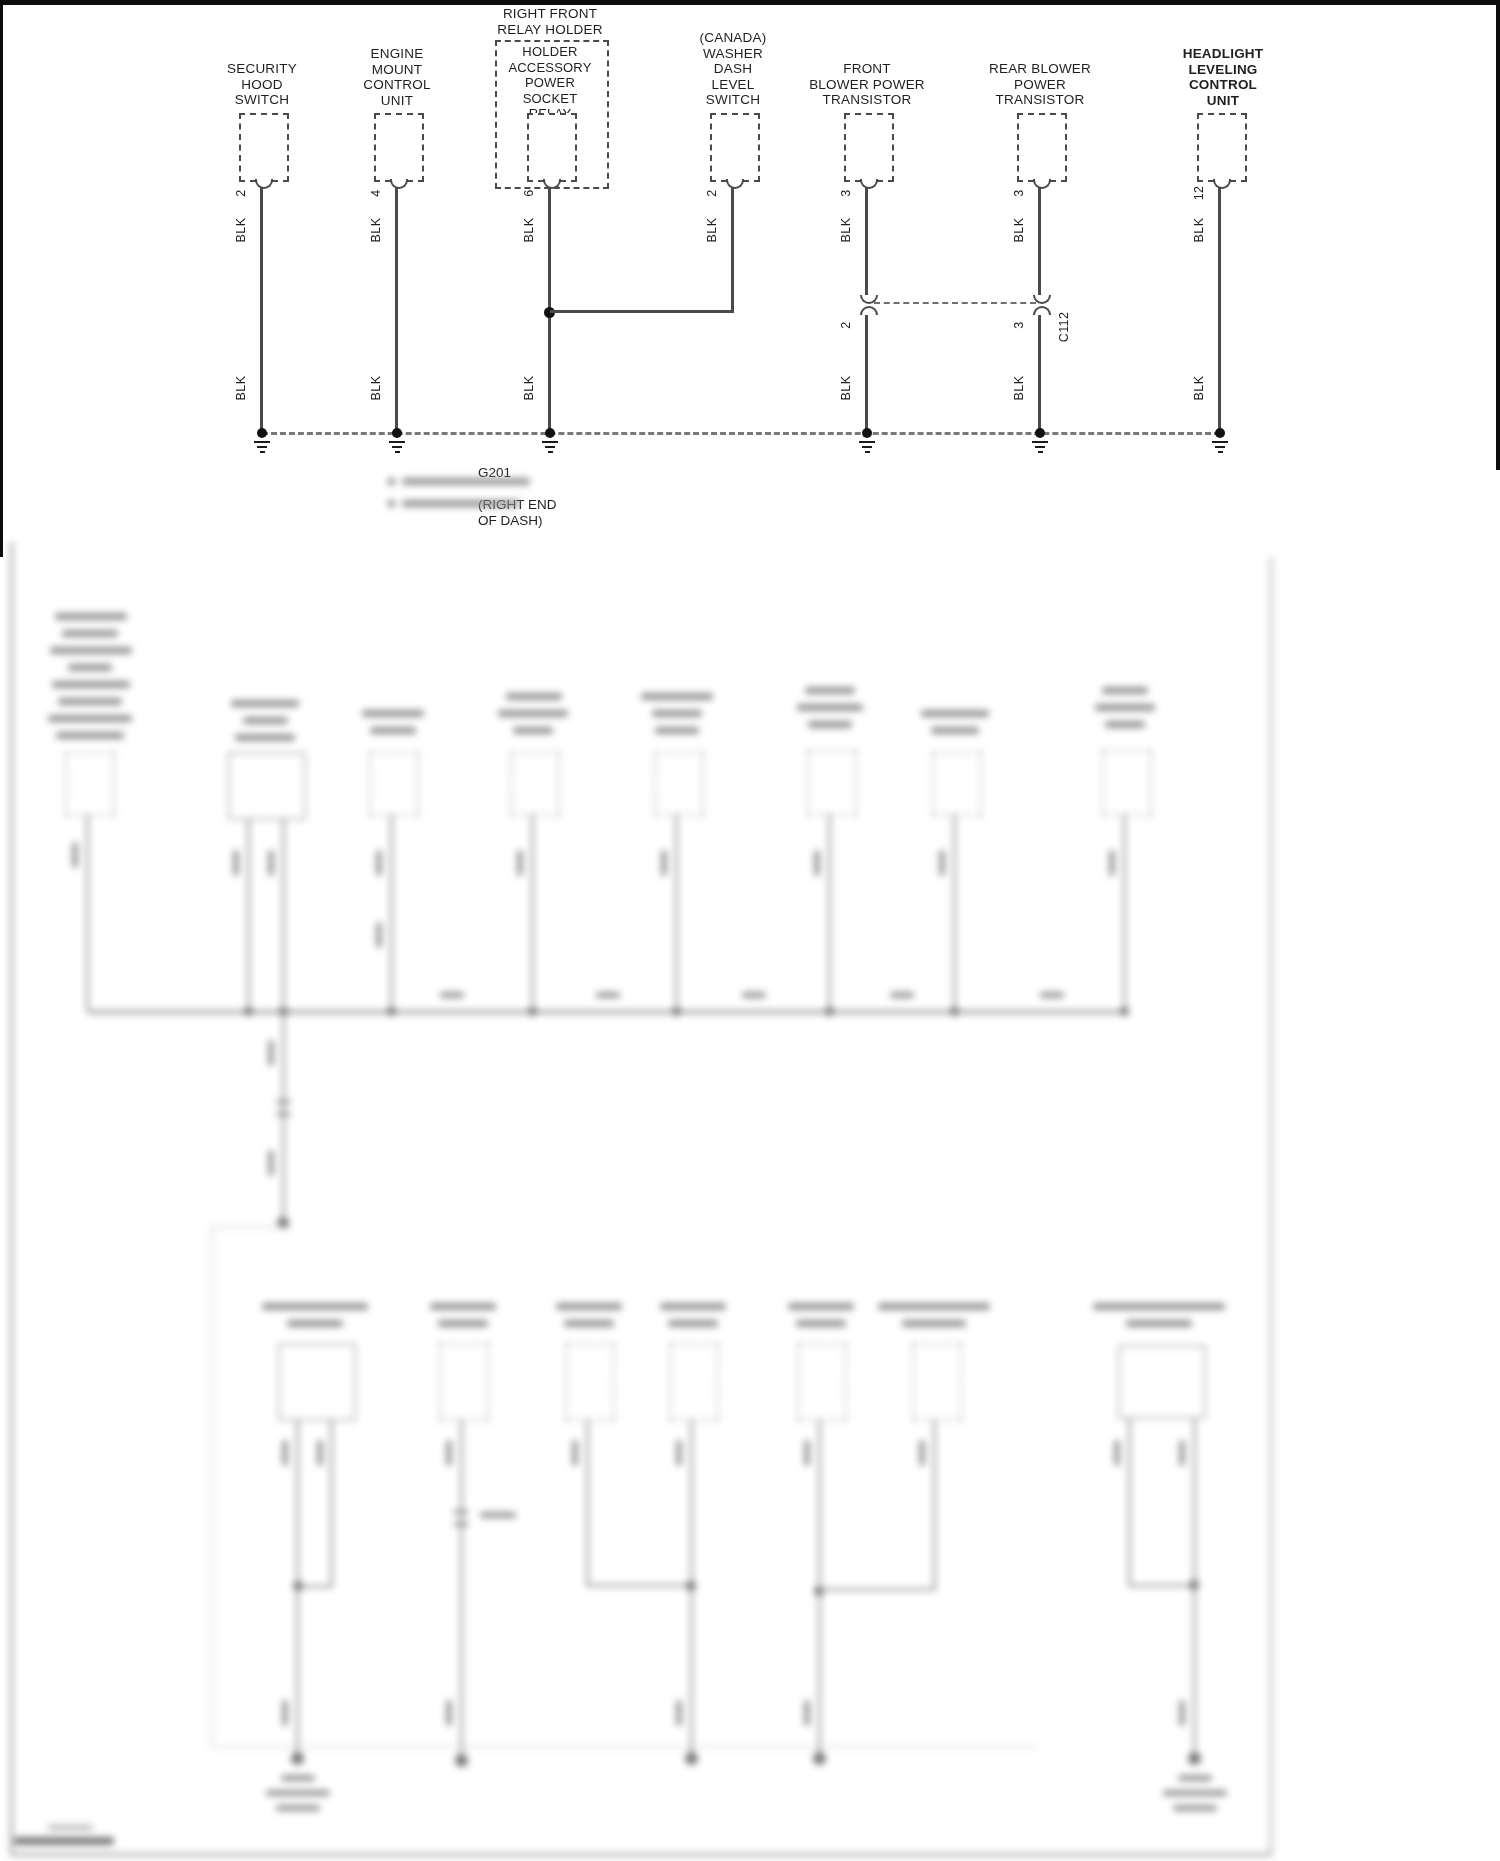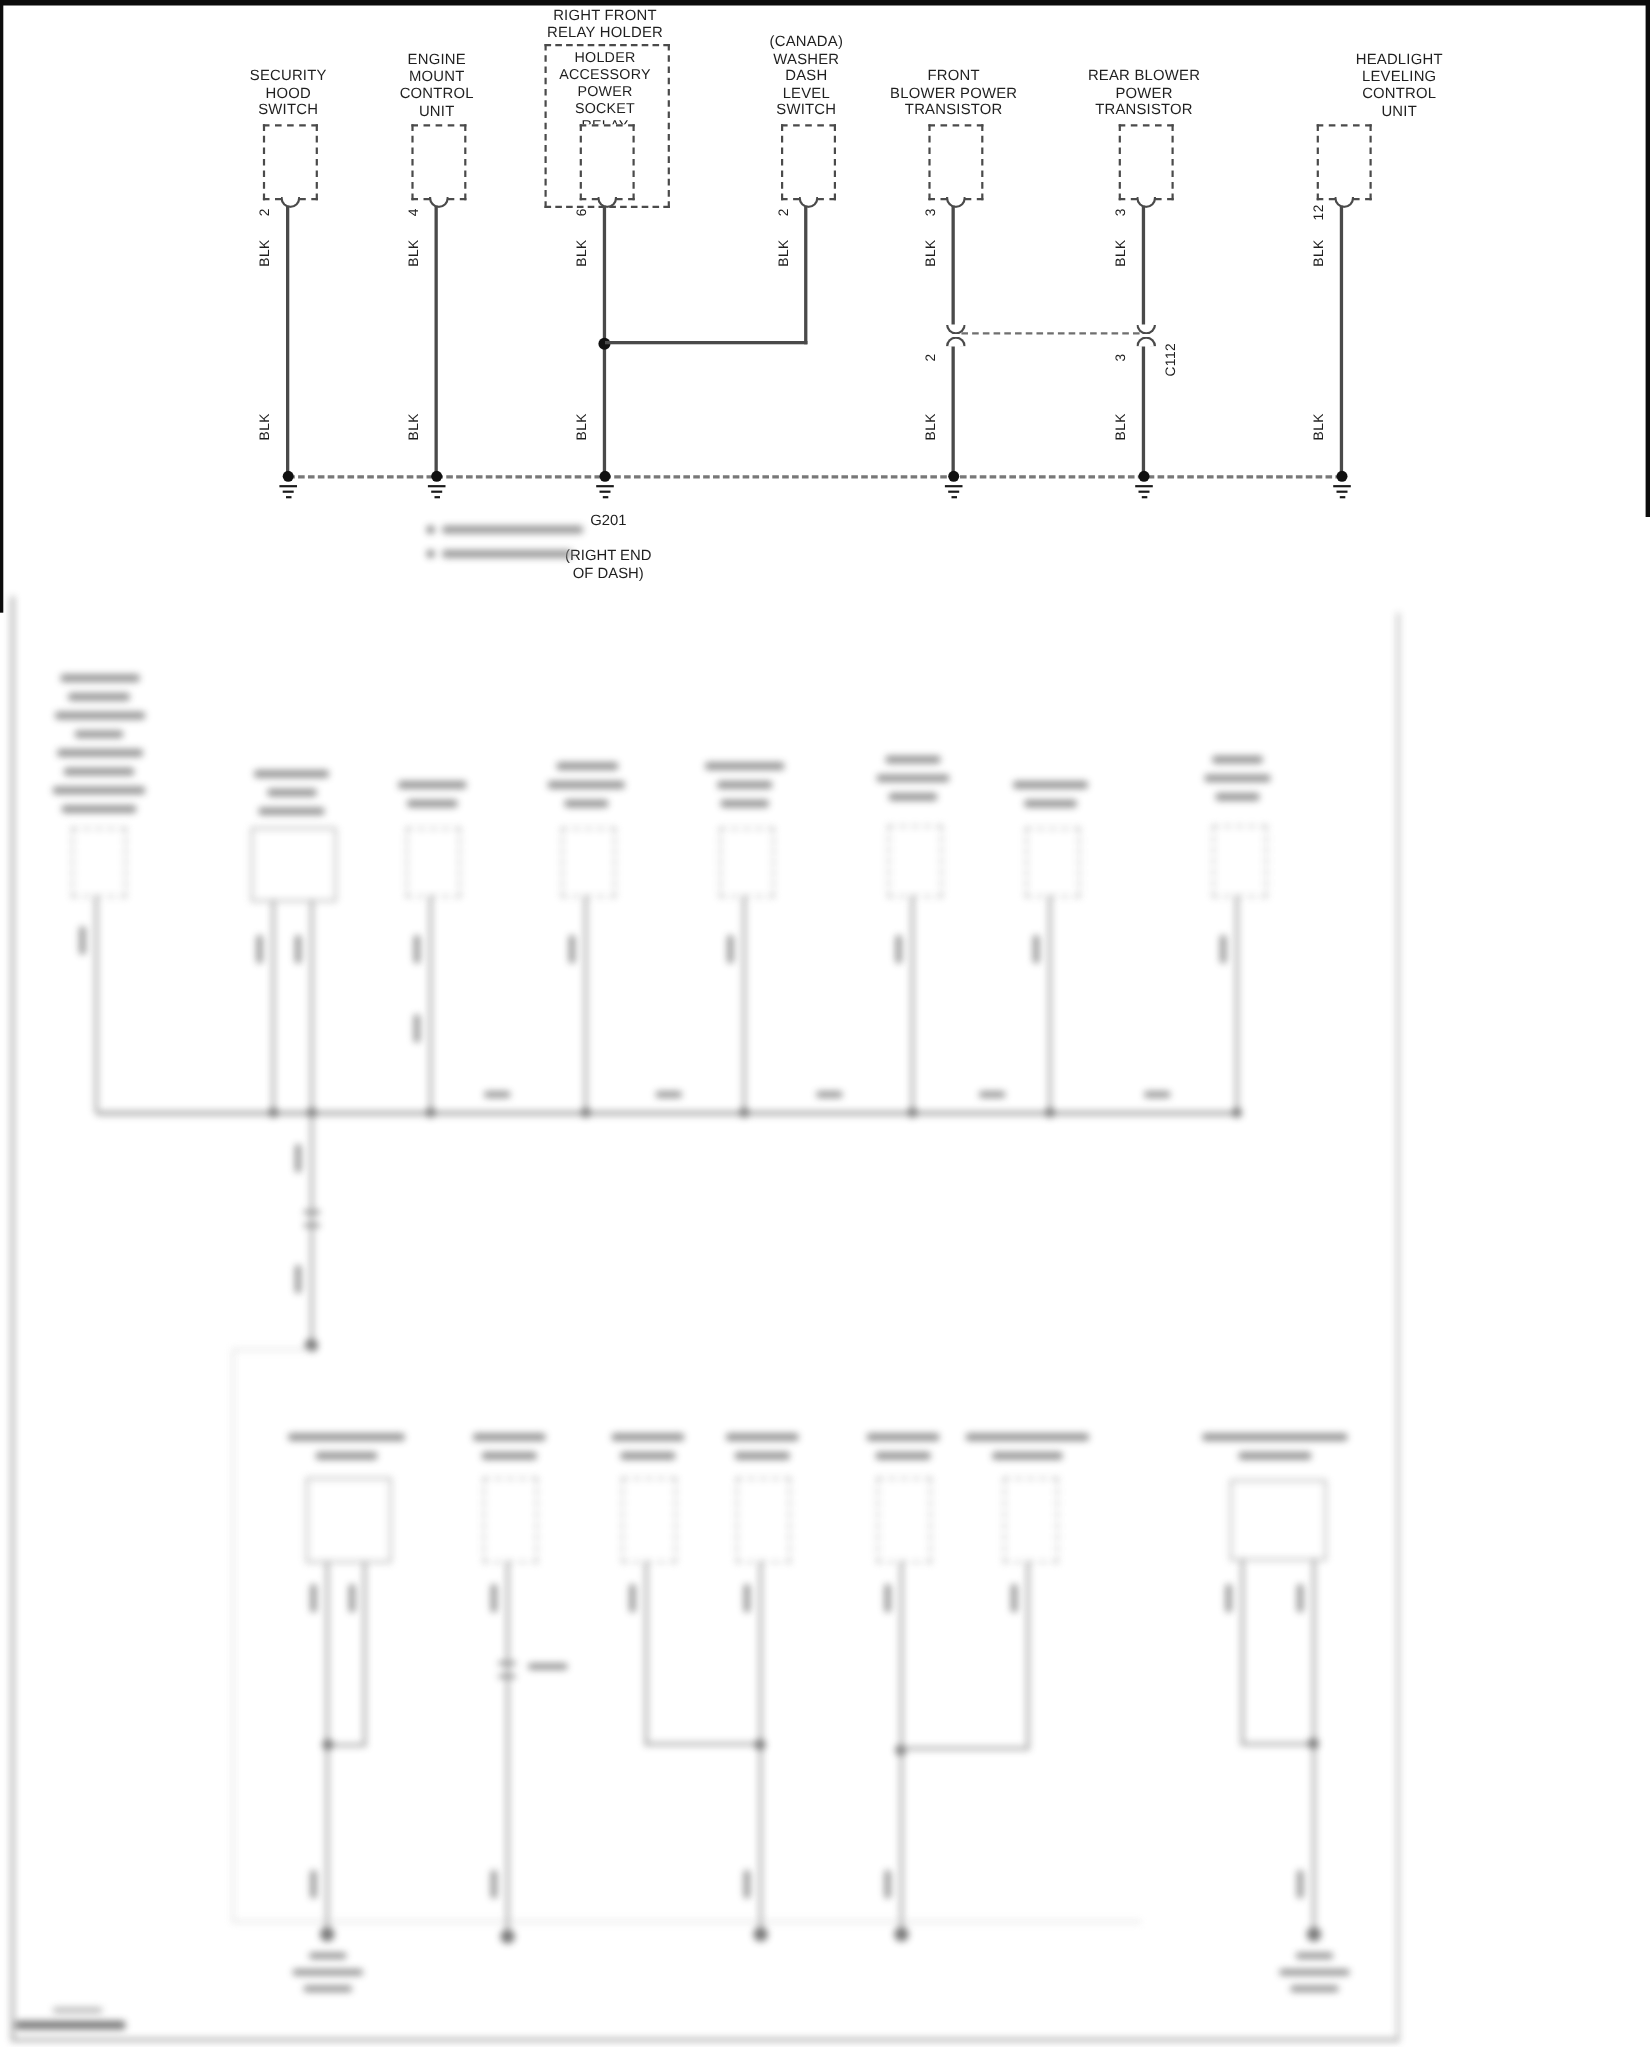--- a/index.html
+++ b/index.html
@@ -16,21 +16,21 @@
   .cup-dn{position:absolute;width:14px;height:7px;border:2px solid #4a4a4a;border-top:none;
           border-radius:0 0 12px 12px;background:#fff;}
   .cup-up{position:absolute;width:14px;height:7px;border:2px solid #4a4a4a;border-bottom:none;
           border-radius:12px 12px 0 0;background:#fff;}
   .rot{position:absolute;width:40px;height:14px;text-align:center;font-size:12.5px;
        color:#1f1f1f;transform:rotate(-90deg);letter-spacing:.4px;}
   .busline{position:absolute;border-top:3px dashed #787878;}
   .dashlink{position:absolute;border-top:2px dashed #6f6f6f;}
   .jdot{position:absolute;background:#111;border-radius:50%;}
   .gnd b{display:block;background:#1a1a1a;height:2.5px;margin:2.5px auto 0;}
-  .glabel{position:absolute;text-align:center;font-size:13.5px;line-height:16px;
+  .glabel{position:absolute;font-size:13.5px;line-height:16px;
           white-space:pre-line;color:#1f1f1f;}
   
   #blurwrap{position:absolute;left:0;top:462px;width:1500px;height:1399px;
             filter:blur(3.6px);opacity:.92;}
   .bbar{position:absolute;background:#8d8d8d;height:7px;border-radius:3px;}
   .bvbar{position:absolute;background:#949494;width:6px;height:26px;border-radius:3px;}
   .bwire{position:absolute;background:#9e9e9e;}
   .bboxd{position:absolute;border:2px dashed #b6b6b6;background:#fff;}
   .bboxs{position:absolute;border:2px solid #b1b1b1;background:#fff;}
   .bdot{position:absolute;background:#6d6d6d;border-radius:50%;}
@@ -120,21 +120,21 @@
     <span class="rot" style="left:999px;top:186px;">3</span>
     <div class="wire" style="left:1038px;top:187px;width:3px;height:110px;"></div>
     <span class="rot" style="left:999px;top:223px;">BLK</span>
     <div class="cup-dn" style="left:1033px;top:295px;"></div>
     <div class="cup-up" style="left:1033px;top:306px;"></div>
     <span class="rot" style="left:999px;top:318px;">3</span>
     <span class="rot" style="left:1044px;top:320px;">C112</span>
     <div class="wire" style="left:1038px;top:315px;width:3px;height:118px;"></div>
     <span class="rot" style="left:999px;top:381px;">BLK</span>
 
-    <div class="complabel" style="left:1197px;top:46px;width:150px;">HEADLIGHT
+    <div class="complabel" style="left:1148px;top:46px;width:150px;font-weight:bold;">HEADLIGHT
 LEVELING
 CONTROL
 UNIT</div>
     <div class="dbox" style="left:1197px;top:113px;width:46px;height:65px;"></div>
     <div class="collar" style="left:1213px;top:179px;"></div>
     <span class="rot" style="left:1179px;top:186px;">12</span>
     <div class="wire" style="left:1218px;top:187px;width:3px;height:246px;"></div>
     <span class="rot" style="left:1179px;top:223px;">BLK</span>
     <span class="rot" style="left:1179px;top:381px;">BLK</span>
 

